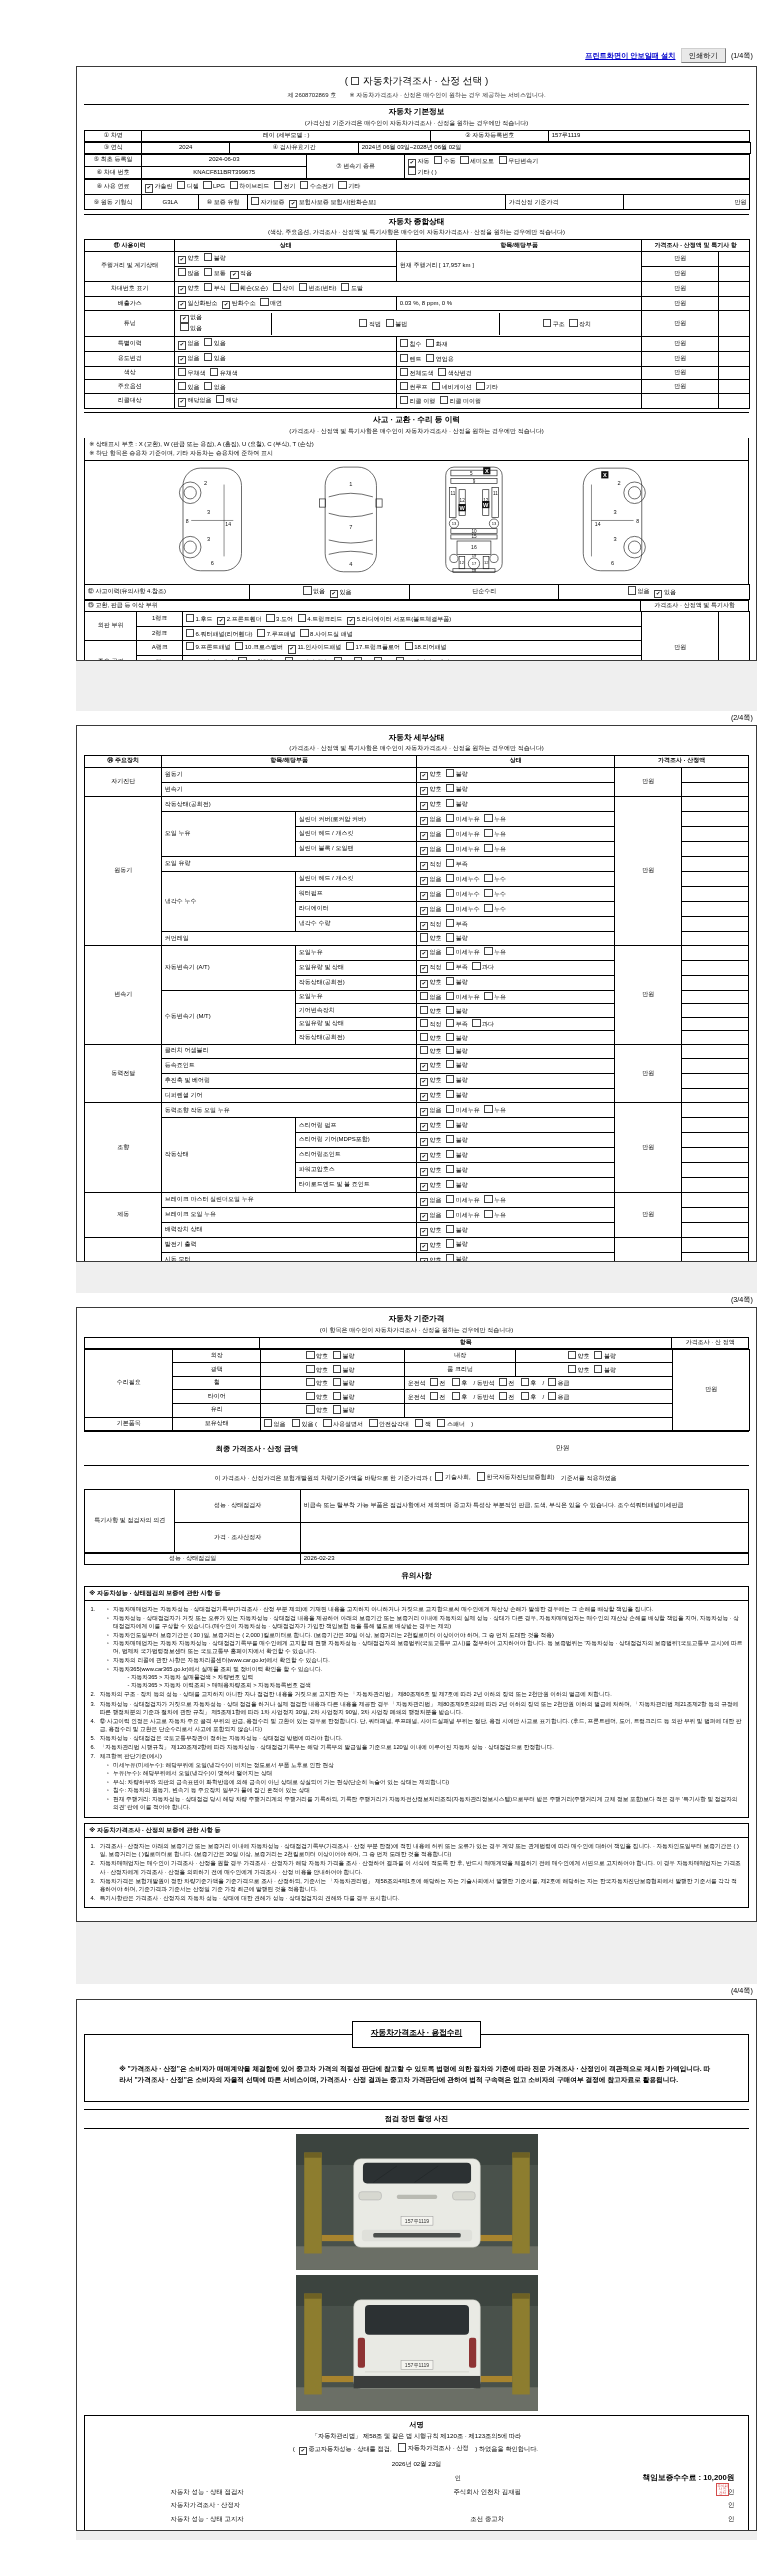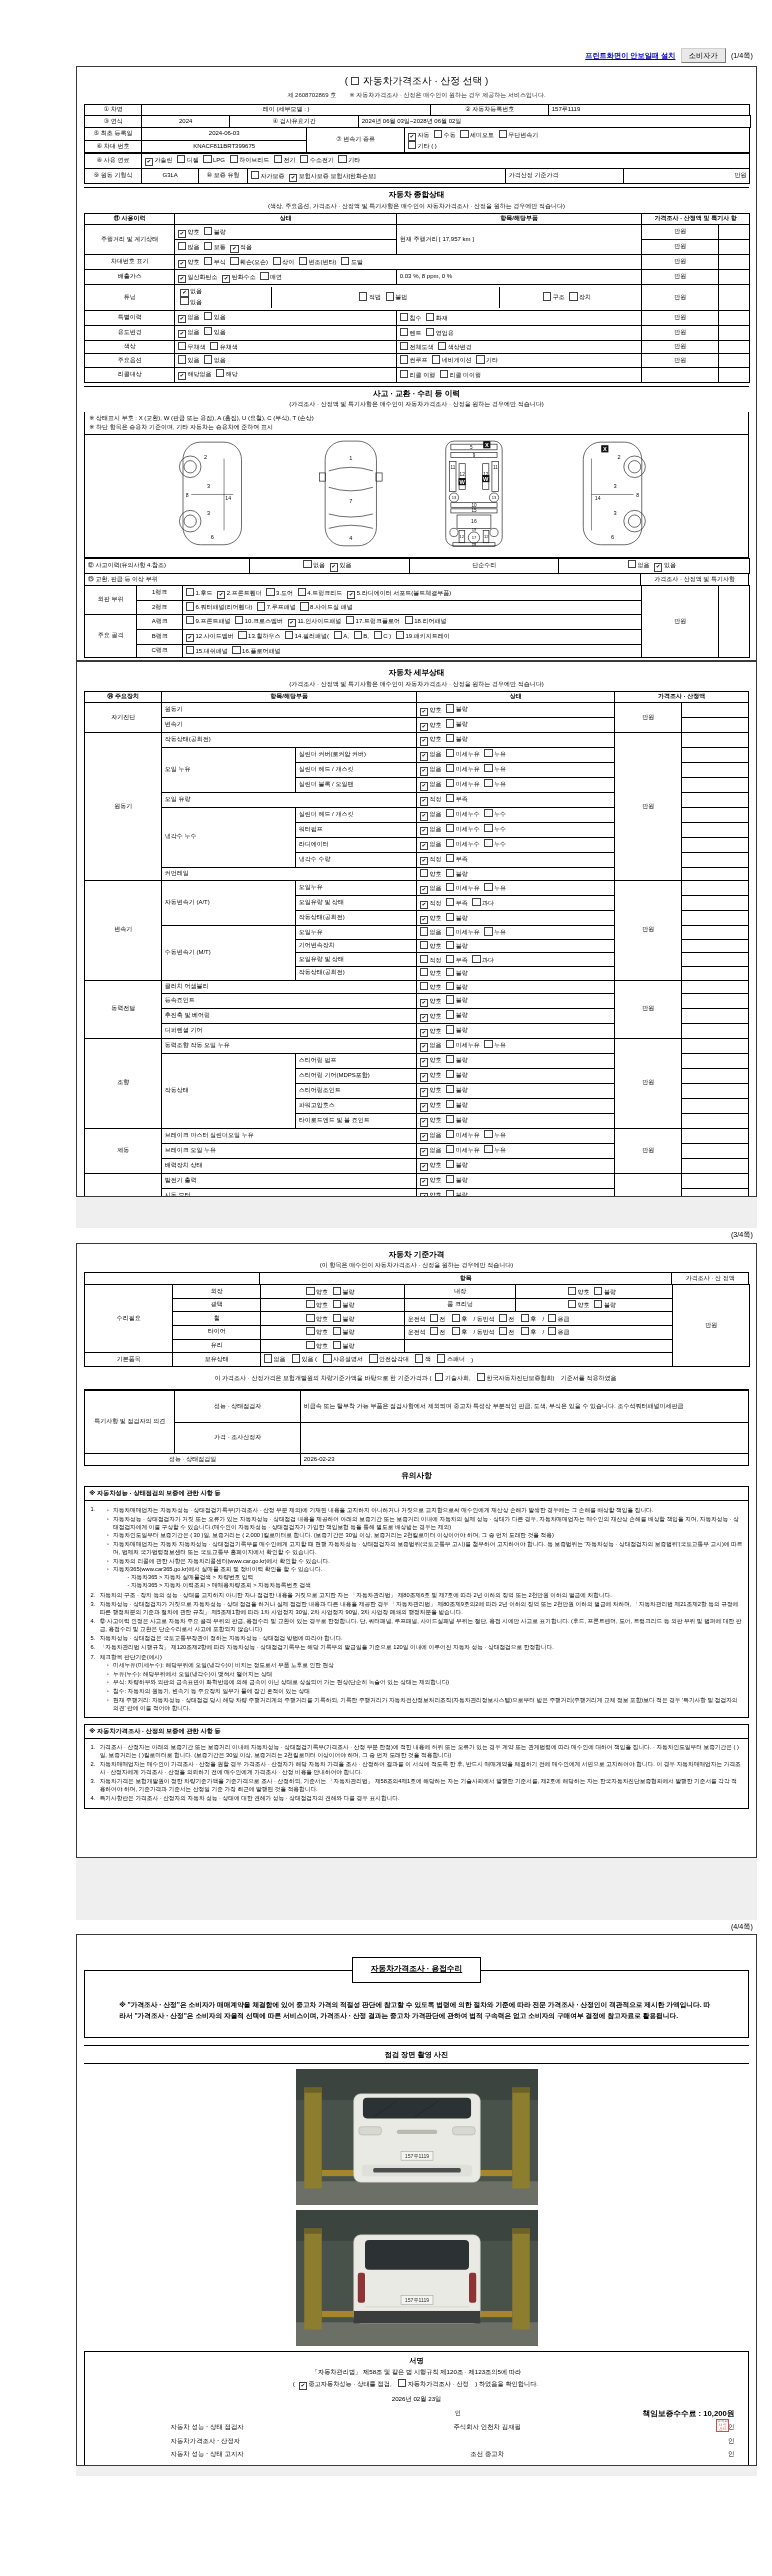--- a/index.html
+++ b/index.html
@@ -63,28 +63,32 @@
   .seal{position:absolute;right:5.2px;top:-4.6px;width:13.4px;height:13.4px;border:0.8px solid rgba(205,45,45,.85);color:rgba(205,45,45,.9);font-size:3.6px;line-height:1.1;overflow:hidden;text-align:center;padding-top:0.5px;box-sizing:border-box;}
   .buyerblock{border-top:1px solid #000;margin-top:6.2px;padding-top:4.1px;text-align:center;}
   svg text{font-family:"Liberation Sans","DejaVu Sans",sans-serif;}
 </style>
 </head>
 <body>
 
 <div class="backdrop">
   <div class="toolbar">
     <a class="lnk">프린트화면이 안보일때 설치</a>
-    <button class="btn">소비자가</button>
+    <button class="btn">인쇄하기</button>
     <span class="pageno">(1/4쪽)</span>
   </div>
   <div class="page p1" id="page1">
       <div class="titleblock">
     <div class="t2">( <span class="cb"></span> 자동차가격조사 · 산정 선택 )</div>
     <div class="t3"><span class="docno">제 2608702869 호</span><span>※ 자동차가격조사 · 산정은 매수인이 원하는 경우 제공하는 서비스입니다.</span></div>
   </div>
+      <div class="sechd">
+        <div class="sh1">자동차 기본정보</div>
+        <div class="sh2">(가격산정 기준가격은 매수인이 자동차가격조사 · 산정을 원하는 경우에만 적습니다)</div>
+      </div>
       <table class="tb ">
         <colgroup>
           <col style="width:57px">
           <col style="width:289px">
           <col style="width:118px">
           <col style="width:201px">
         </colgroup>
         <tbody>
           <tr>
             <td class="lab">① 차명</td>
@@ -420,20 +424,23 @@
             <td><span class="opt"><span class="cb on">✔</span><span>12.사이드멤버</span></span><span class="opt"><span class="cb"></span><span>13.휠하우스</span></span><span class="opt"><span class="cb"></span><span>14.필러패널(</span></span><span class="opt"><span class="cb"></span><span>A,</span></span><span class="opt"><span class="cb"></span><span>B,</span></span><span class="opt"><span class="cb"></span><span>C )</span></span><span class="opt"><span class="cb"></span><span>19.패키지트레이</span></span></td>
           </tr>
           <tr>
             <td class="lab">C랭크</td>
             <td><span class="opt"><span class="cb"></span><span>15.대쉬패널</span></span><span class="opt"><span class="cb"></span><span>16.플로어패널</span></span></td>
           </tr>
         </tbody>
       </table>
     </div>
 
+  <div class="toolbar mini g1">
+    <span class="pageno">(2/4쪽)</span>
+  </div>
   <div class="page p2" id="page2">
       <div class="sechd" style="border-top:none">
         <div class="sh1">자동차 세부상태</div>
         <div class="sh2">(가격조사 · 산정액 및 특기사항은 매수인이 자동차가격조사 · 산정을 원하는 경우에만 적습니다)</div>
       </div>
       <table class="tb detail">
         <colgroup>
           <col style="width:77px">
           <col style="width:134px">
           <col style="width:121px">
@@ -739,20 +746,24 @@
             <td class="ctr"><span class="opt"><span class="cb"></span><span>양호</span></span><span class="opt"><span class="cb"></span><span>불량</span></span></td>
             <td colspan="2"></td>
           </tr>
           <tr>
             <td class="lab">기본품목</td>
             <td class="lab">보유상태</td>
             <td colspan="3"><span class="opt"><span class="cb"></span><span>없음</span></span> <span class="opt"><span class="cb"></span><span>있음 (</span></span> <span class="opt"><span class="cb"></span><span>사용설명서</span></span> <span class="opt"><span class="cb"></span><span>안전삼각대</span></span> <span class="opt"><span class="cb"></span><span>잭</span></span> <span class="opt"><span class="cb"></span><span>스패너</span></span> <span class="pl">)</span></td>
           </tr>
         </tbody>
       </table>
+      <div class="finalrow">
+        <div class="fl">최종 가격조사 · 산정 금액</div>
+        <div class="fr">만원</div>
+      </div>
       <div class="basisrow"><span class="pl">이 가격조사 · 산정가격은 보험개발원의 차량기준가액을 바탕으로 한 기준가격과 (</span> <span class="opt"><span class="cb"></span><span>기술사회,</span></span> <span class="opt"><span class="cb"></span><span>한국자동차진단보증협회)</span></span> <span class="pl">기준서를 적용하였음</span></div>
       <table class="tb ">
         <colgroup>
           <col style="width:90px">
           <col style="width:126px">
           <col style="width:448px">
         </colgroup>
         <tbody>
           <tr>
             <td class="lab" rowspan="2">특기사항 및 점검자의 의견</td>

